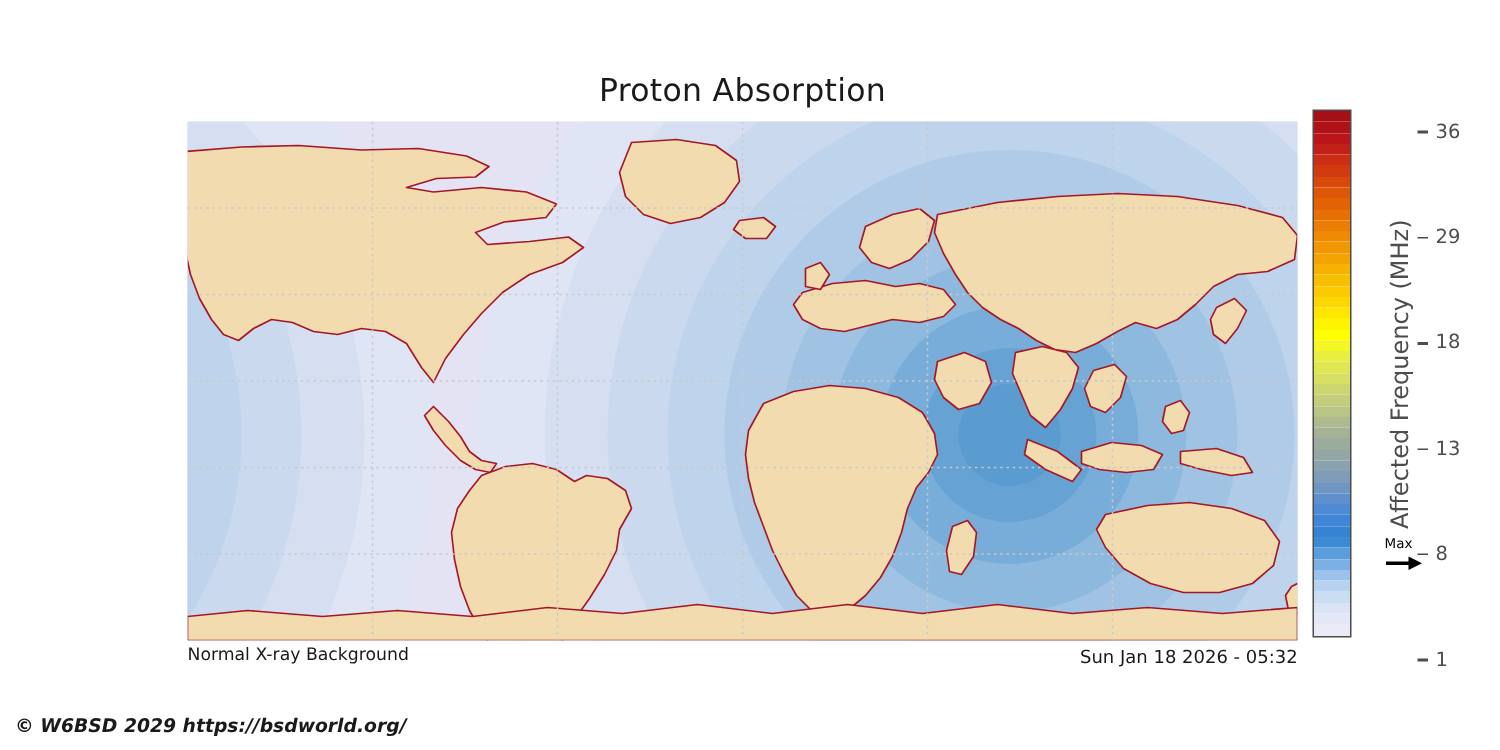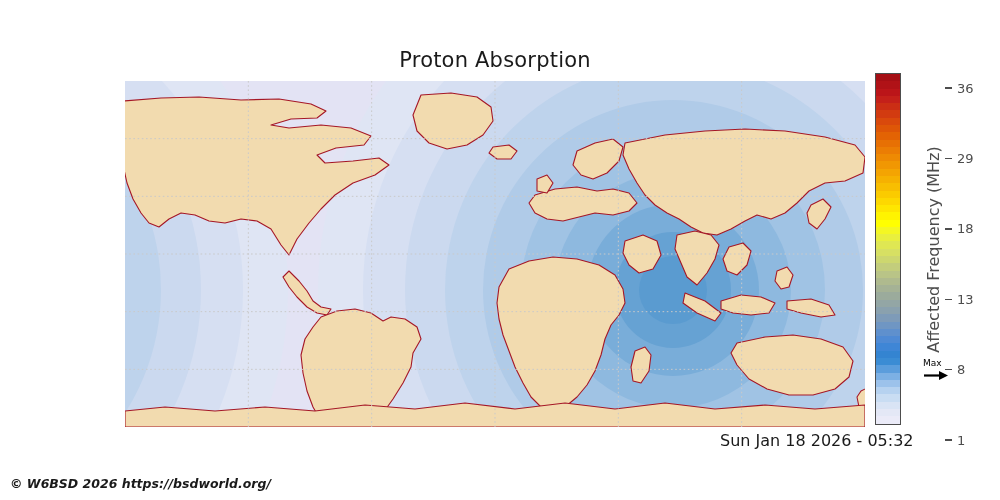--- a/index.html
+++ b/index.html
@@ -136,21 +136,21 @@
     top: 429px;
     font-size: 11.5px;
     color: #1a1a1a;
     line-height: 14.5px;
     font-family: "DejaVu Sans", sans-serif;
   }
   #note-date {
     position: absolute;
     left: 720px;
     top: 431px;
-    font-size: 16px;
+    font-size: 12px;
     color: #1a1a1a;
     font-family: "DejaVu Sans", sans-serif;
   }
   #credit {
     position: absolute;
     left: 10px;
     top: 476px;
     font-size: 12.5px;
     font-style: italic;
     font-weight: bold;
@@ -378,17 +378,18 @@
     <line x1="0" y1="4.5" x2="16" y2="4.5" stroke="#000" stroke-width="2.2"></line>
     <polygon points="15,0 24,4.5 15,9" fill="#000"></polygon>
   </svg>
 </div>
 
 <div id="cb-axis-label">
   <span>Affected Frequency (MHz)</span>
 </div>
 
 <div id="notes-left">
+  <div>Normal X-ray Background</div>
 </div>
 
 <div id="note-date">Sun Jan 18 2026 - 05:32</div>
 
-<div id="credit">© W6BSD 2026 https://bsdworld.org/</div>
+<div id="credit">© W6BSD 2029 https://bsdworld.org/</div>
 
 </body></html>

